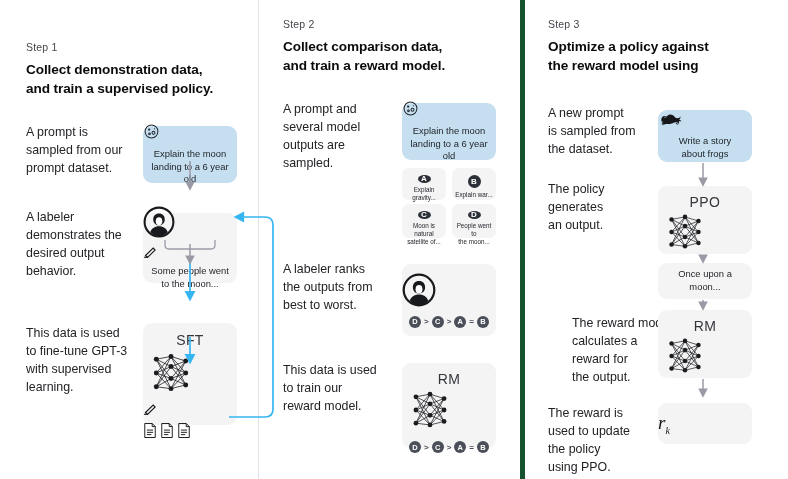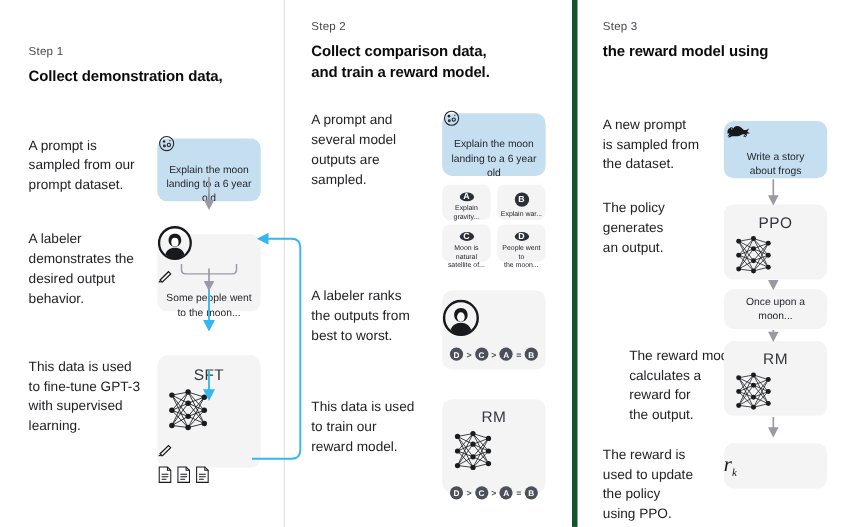--- a/index.html
+++ b/index.html
@@ -49,20 +49,21 @@
 </style>
 </head>
 <body>
 
 <div class="board">
 
   <div class="col c1">
     <div class="step-label">Step 1</div>
     <div class="step-title">
       <div>Collect demonstration data,</div>
+      <div>and train a supervised policy.</div>
     </div>
 
     <div class="body-text" style="left:26px;top:101px;width:125px;white-space:pre-line;">A prompt is
 sampled from our
 prompt dataset.</div>
     <div class="body-text" style="left:26px;top:186px;width:130px;white-space:pre-line;">A labeler
 demonstrates the
 desired output
 behavior.</div>
     <div class="body-text" style="left:26px;top:302px;width:135px;white-space:pre-line;">This data is used
@@ -262,20 +263,21 @@
         <span class="rank-badge">A</span>
         <span class="rank-op">=</span>
         <span class="rank-badge">B</span>
       </div>
     </div>
   </div>
 
   <div class="col c3">
     <div class="step-label">Step 3</div>
     <div class="step-title">
+      <div>Optimize a policy against</div>
       <div>the reward model using</div>
     </div>
 
     <div class="body-text" style="left:23px;top:105px;width:130px;white-space:pre-line;">A new prompt
 is sampled from
 the dataset.</div>
     <div class="body-text" style="left:23px;top:181px;width:120px;white-space:pre-line;">The policy
 generates
 an output.</div>
     <div class="body-text" style="left:23px;top:315px;width:140px;white-space:pre-line;margin-left:24px;">The reward model

